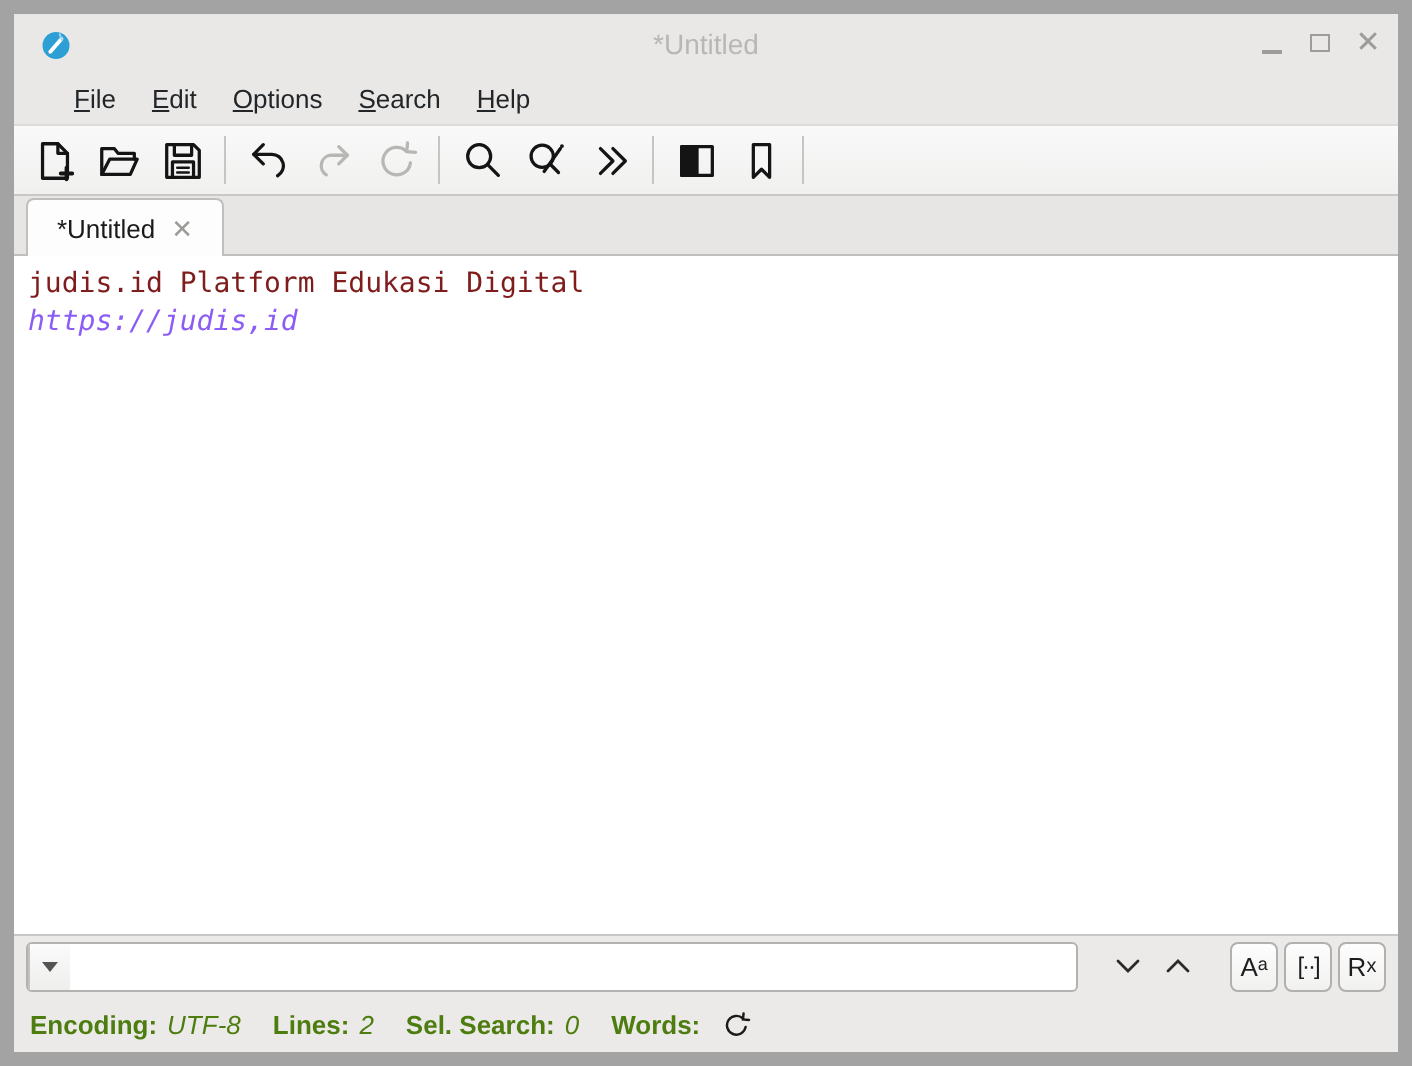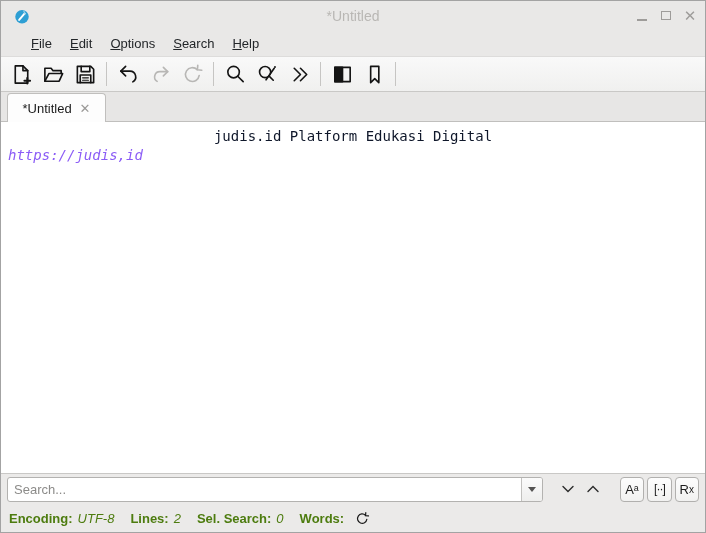--- a/index.html
+++ b/index.html
@@ -5,21 +5,21 @@
   * { box-sizing: border-box; margin: 0; padding: 0; }
   html,body { width:706px; height:533px; }
   body {
     font-family: "Liberation Sans", "DejaVu Sans", sans-serif;
     font-size: 13px;
     color: #232629;
     background: #e9e8e7;
   }
   .window {
     width: 706px; height: 533px;
-    border: 1px solid #a3a3a3;
+    border: 7px solid #a3a3a3;
     display: flex; flex-direction: column;
     background: #e9e8e7;
     overflow: hidden;
   }
 
   
   .titlebar {
     height: 29px; flex: 0 0 29px;
     display: flex; align-items: center;
     background: #e9e8e7;
@@ -99,21 +99,21 @@
   .editor {
     flex: 1 1 auto;
     background: #ffffff;
     font-family: "DejaVu Sans Mono", "Liberation Mono", monospace;
     font-size: 14px; line-height: 19px;
     padding: 5px 7px;
     white-space: pre;
     overflow: hidden;
     cursor: text;
   }
-  .editor .line-plain { color: #0f172a; text-align: center; }
+  .editor .line-plain { color: #7f1d1d; }
   .editor .line-link { color: #8b5cf6; font-style: italic; cursor: pointer; }
 
   
   .searchrow {
     height: 31px; flex: 0 0 31px;
     background: #ebeae9;
     display: flex; align-items: center;
     padding: 0 6px;
     border-top: 1px solid #c9c8c6;
   }
@@ -298,21 +298,20 @@
     <div class="tab">
       <span class="tab-label">*Untitled</span>
       <span class="tab-close">✕</span>
     </div>
   </div>
 
   <div class="editor"><div class="line-plain">judis.id Platform Edukasi Digital</div><div><span class="line-link">https://judis,id</span></div></div>
 
   <div class="searchrow">
     <div class="search-combo">
-      <input class="search-input" type="text" placeholder="Search..." style="">
       <div class="combo-drop">
         <div class="combo-arrow"></div>
       </div>
     </div>
     <div class="nav-btn nav-first">
       <svg viewBox="0 0 16 16" fill="none" stroke="#2b2b2b" stroke-width="1.4" stroke-linecap="round">
         <path d="M3 5.5 L8 10.5 L13 5.5"></path>
       </svg>
     </div>
     <div class="nav-btn">

